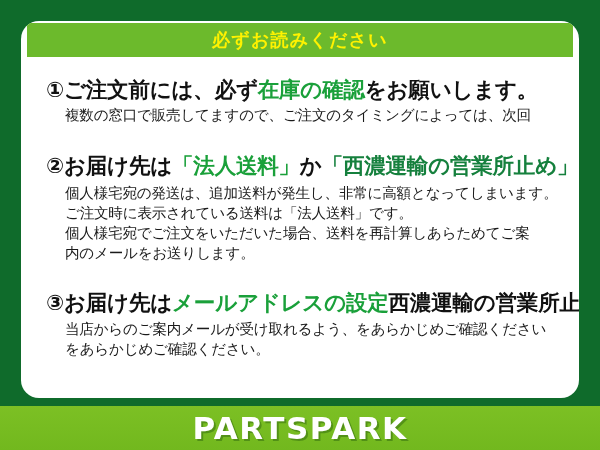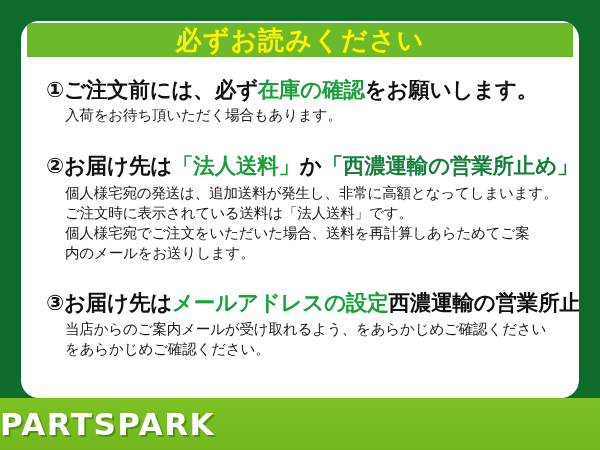--- a/index.html
+++ b/index.html
@@ -19,26 +19,26 @@
   }
 
   
 
   
   .brand-band {
     position: absolute;
     left: 0;
     right: 0;
     bottom: 0;
-    height: 52px;
+    height: 44px;
     background: #76bc21;
     background: linear-gradient(180deg, #7cc024 0%, #72b81e 100%);
     display: flex;
     align-items: center;
-    justify-content: flex-start;
+    justify-content: center;
     z-index: 1;
   }
 
   .brand-text {
     color: #ffffff;
     font-size: 31px;
     font-weight: bold;
     letter-spacing: 1.5px;
     text-shadow: 2px 2px 0 rgba(40, 95, 10, 0.45);
     font-family: "DejaVu Sans", "Liberation Sans", sans-serif;
@@ -67,21 +67,21 @@
     width: 546px;
     height: 34px;
     background: #6cba2c;
     display: flex;
     align-items: center;
     justify-content: center;
   }
 
   .header-title {
     color: #fff200;
-    font-size: 26px;
+    font-size: 18px;
     font-weight: bold;
     letter-spacing: 1.2px;
     line-height: 1;
     white-space: nowrap;
   }
 
   
   .card-body {
     position: absolute;
     left: 0;
@@ -151,21 +151,21 @@
 
     <div class="header-band" style="background: rgb(108, 186, 44);">
       <div class="header-title" style="color: rgb(255, 242, 0);">必ずお読みください</div>
     </div>
 
     <div class="card-body">
 
       <div class="item" id="item-1">
         <div class="item-heading" style="color: rgb(17, 17, 17);"><span>①</span><span>ご注文前には、必ず</span><span class="hl" style="color: rgb(26, 160, 58);">在庫の確認</span><span>をお願いします。</span></div>
         <div class="item-body">
-          <span class="line">入荷をお待ち頂いただく場合もあります。</span>
+          <span class="line">複数の窓口で販売してますので、ご注文のタイミングによっては、次回</span>
         </div>
       </div>
 
       <div class="item" id="item-2">
         <div class="item-heading" style="color: rgb(17, 17, 17);"><span>②</span><span>お届け先は</span><span class="hl" style="color: rgb(26, 160, 58);">「法人送料」</span><span>か</span><span class="hl" style="color: #15803d;">「西濃運輸の営業所止め」</span></div>
         <div class="item-body">
           <span class="line">個人様宅宛の発送は、追加送料が発生し、非常に高額となってしまいます。</span>
           <span class="line">ご注文時に表示されている送料は「法人送料」です。</span>
           <span class="line">個人様宅宛でご注文をいただいた場合、送料を再計算しあらためてご案</span>
           <span class="line">内のメールをお送りします。</span>

